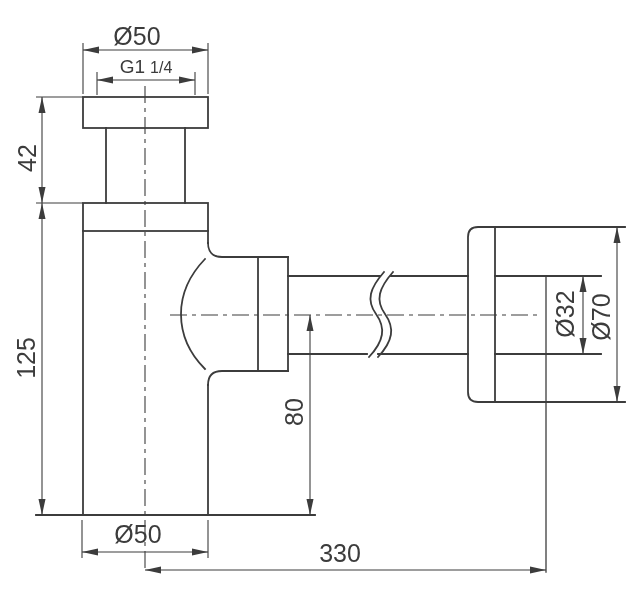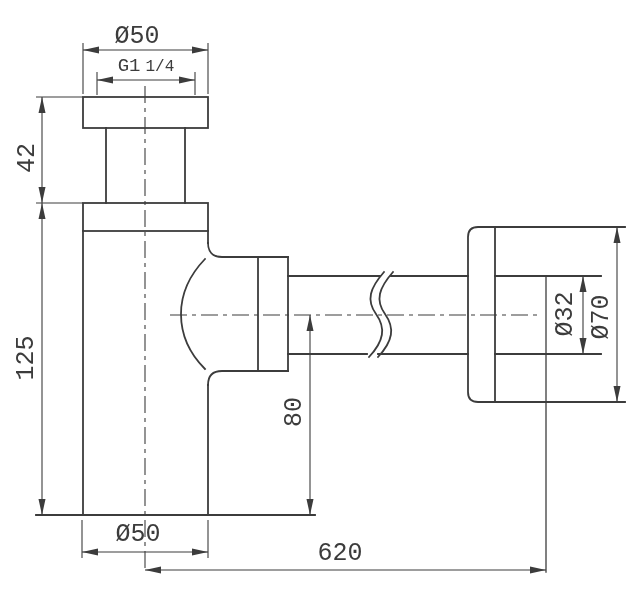--- a/index.html
+++ b/index.html
@@ -1,20 +1,20 @@
 <!DOCTYPE html>
 <html style="--line: #3c3c3c; --bg: #ffffff;"><head>
 <meta charset="utf-8">
 <style>
   :root { --line:#3c3c3c; --bg:#ffffff; }
   html,body { margin:0; padding:0; background:var(--bg); }
   #stage {
     position:relative; width:631px; height:600px;
     background:var(--bg); overflow:hidden;
-    font-family:Liberation Mono, monospace;
+    font-family:Liberation Sans, sans-serif;
   }
   #stage svg { position:absolute; left:0; top:0; }
   #stage svg * { stroke:var(--line); fill:none; }
   #stage svg polygon { fill:var(--line); stroke:none; }
   .obj  { stroke-width:1.8; stroke-linecap:square; }
   .dim  { stroke-width:1.1; }
   .cl   { stroke-width:1.1; stroke-dasharray:17 5 4 5; }
   .lbl {
     position:absolute; color:var(--line);
     font-size:25px; line-height:1; white-space:nowrap;
@@ -147,18 +147,18 @@
   </div>
 
   <div class="lbl rot" style="left:27px; top:158px;">42</div>
 
   <div class="lbl rot" style="left:26px; top:358px;">125</div>
 
   <div class="lbl" style="left:138px; top:534px;">Ø50</div>
 
   <div class="lbl rot" style="left:294px; top:412px;">80</div>
 
-  <div class="lbl" style="left:340px; top:553px;">620</div>
+  <div class="lbl" style="left:340px; top:553px;">330</div>
 
   <div class="lbl rot" style="left:565px; top:314px;">Ø32</div>
 
   <div class="lbl rot" style="left:601px; top:317px;">Ø70</div>
 </div>
 
 </body></html>

